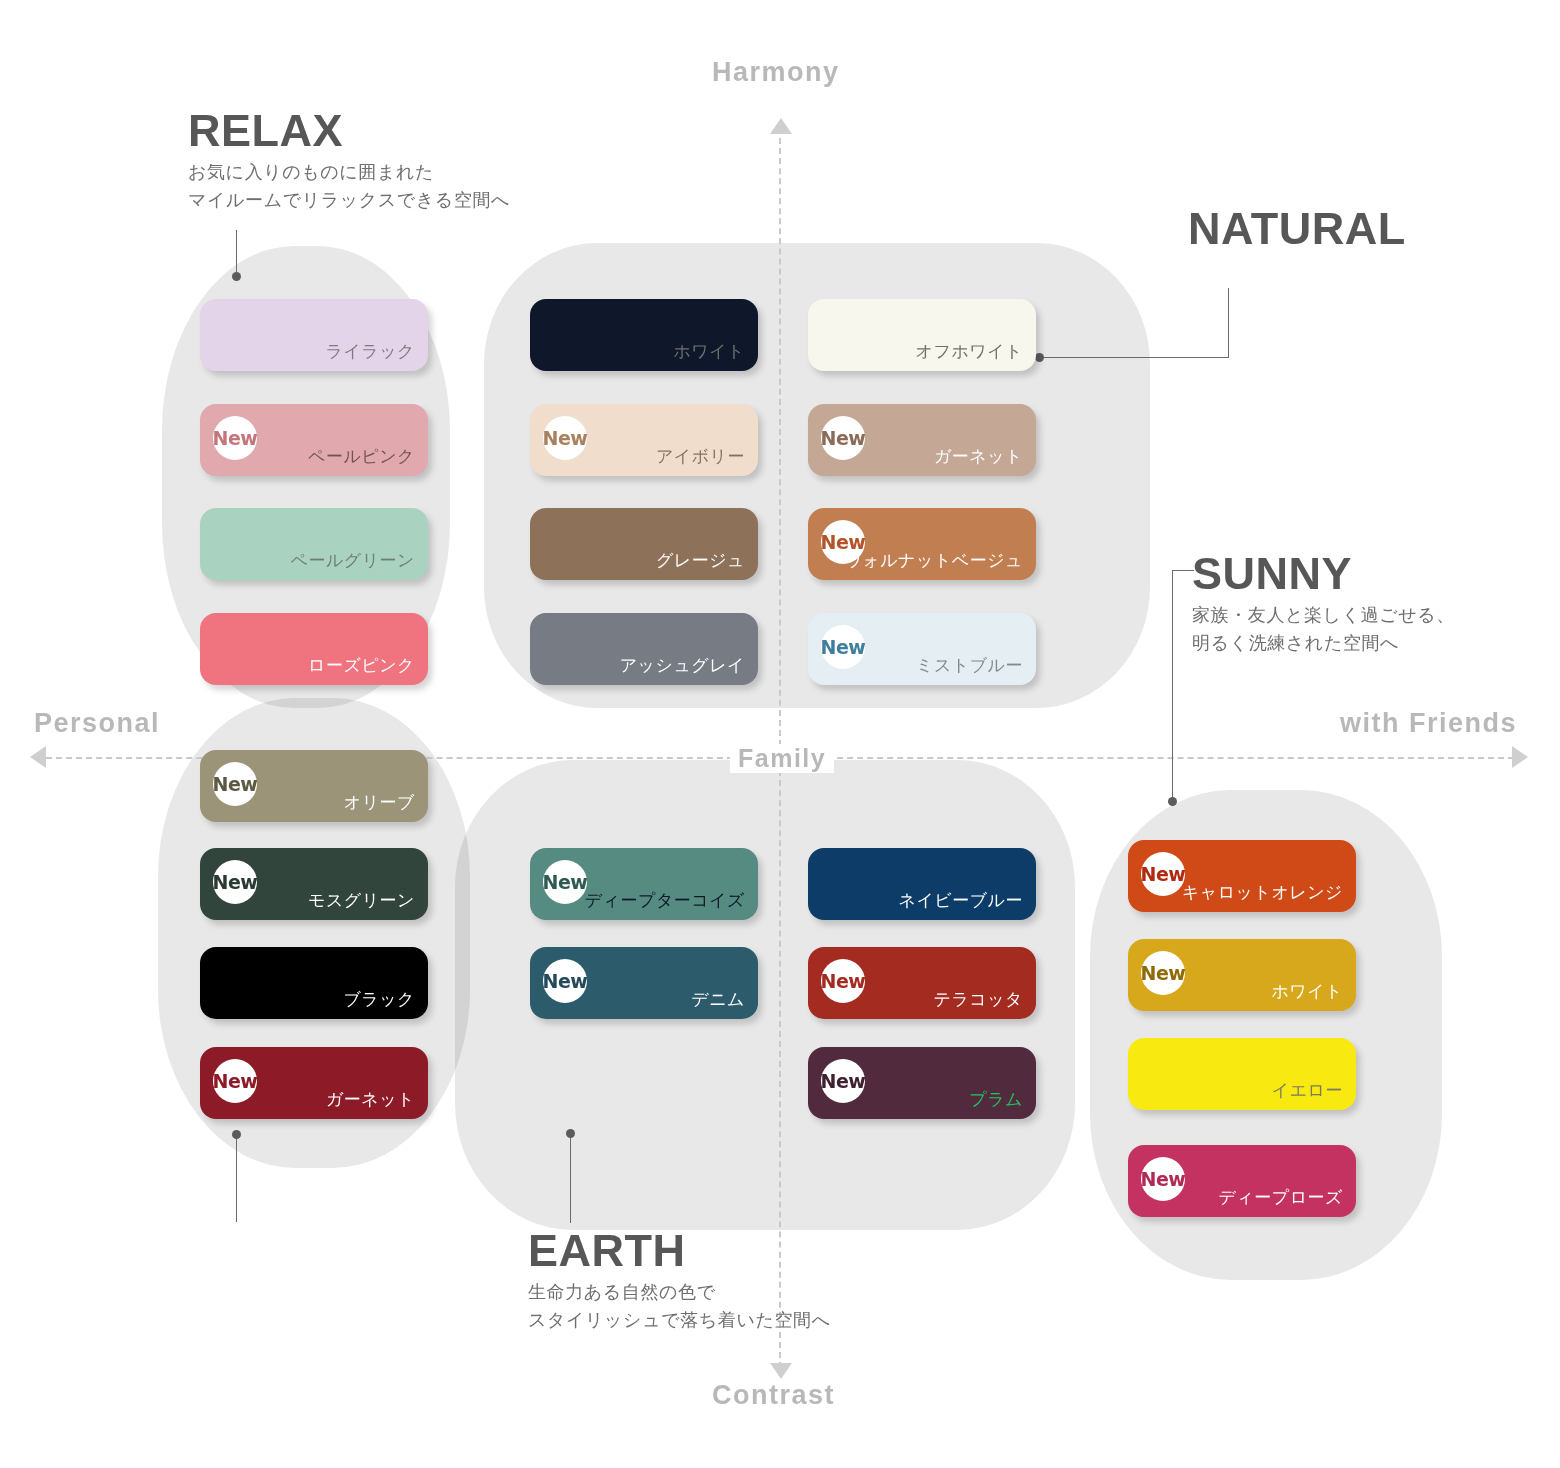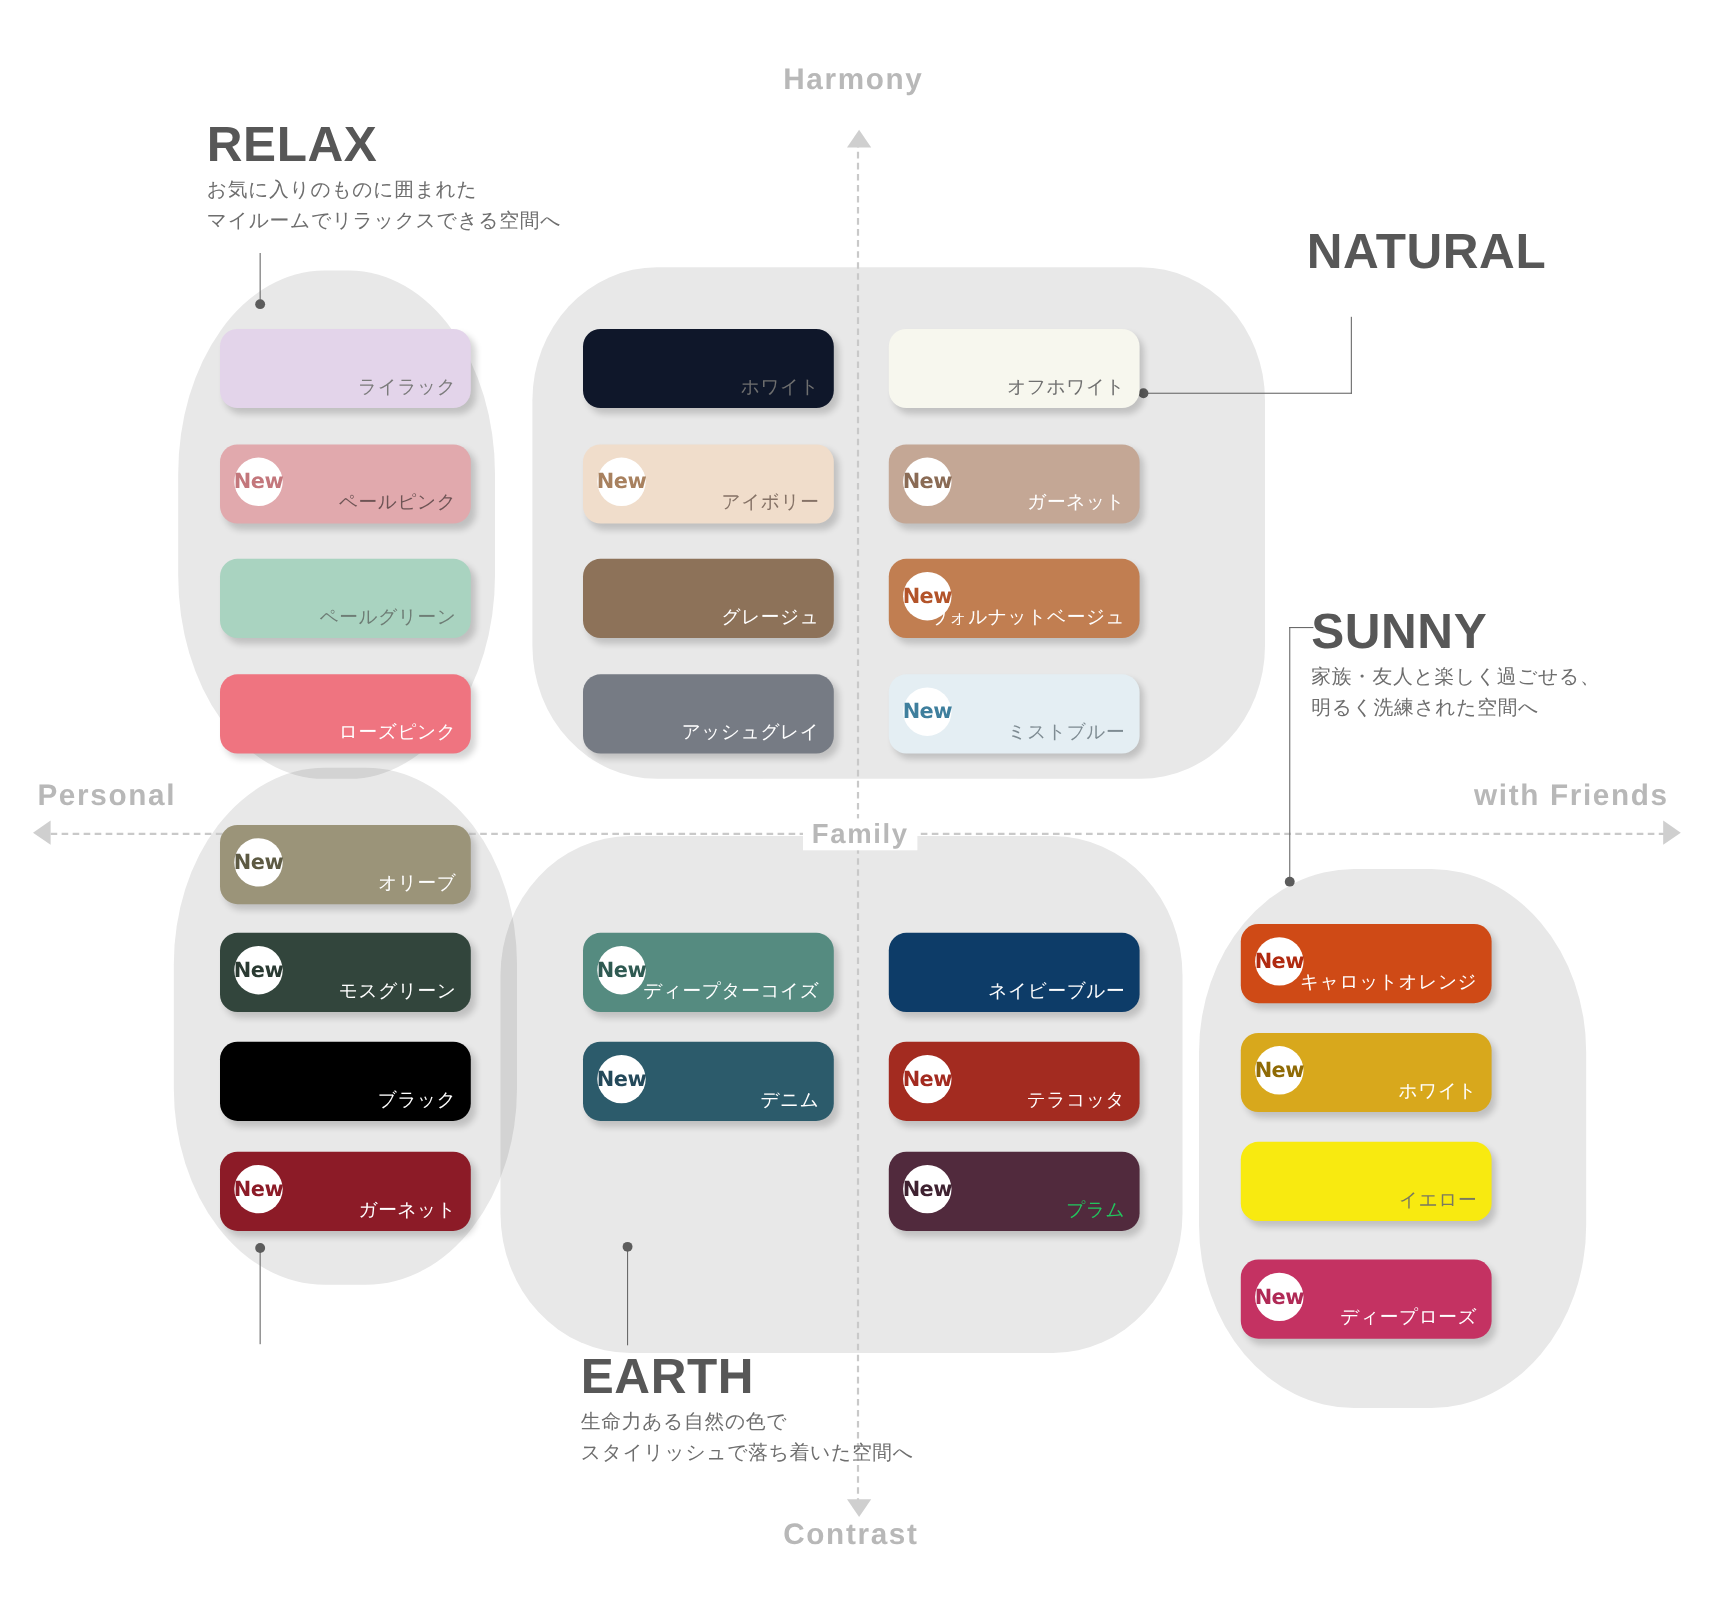--- a/index.html
+++ b/index.html
@@ -259,21 +259,21 @@
       </div>
       <div class="swatch" style="left: 200px; top: 947px; background: rgb(0, 0, 0);">
         <div class="sw-label" style="color: rgb(255, 255, 255);">ブラック</div>
       </div>
       <div class="swatch" style="left: 200px; top: 1047px; background: rgb(140, 27, 39);">
         <div class="sw-new" style="color: rgb(140, 27, 39);">New</div>
         <div class="sw-label" style="color: rgb(255, 255, 255);">ガーネット</div>
       </div>
       <div class="swatch" style="left: 530px; top: 848px; background: rgb(85, 139, 128);">
         <div class="sw-new" style="color: rgb(47, 90, 82);">New</div>
-        <div class="sw-label" style="color: #ffffff;">ディープターコイズ</div>
+        <div class="sw-label" style="color: #0f172a;">ディープターコイズ</div>
       </div>
       <div class="swatch" style="left: 530px; top: 947px; background: rgb(44, 91, 107);">
         <div class="sw-new" style="color: rgb(36, 73, 90);">New</div>
         <div class="sw-label" style="color: rgb(255, 255, 255);">デニム</div>
       </div>
       <div class="swatch" style="left: 808px; top: 848px; background: rgb(13, 60, 104);">
         <div class="sw-label" style="color: rgb(255, 255, 255);">ネイビーブルー</div>
       </div>
       <div class="swatch" style="left: 808px; top: 947px; background: rgb(163, 43, 32);">
         <div class="sw-new" style="color: rgb(163, 43, 32);">New</div>

